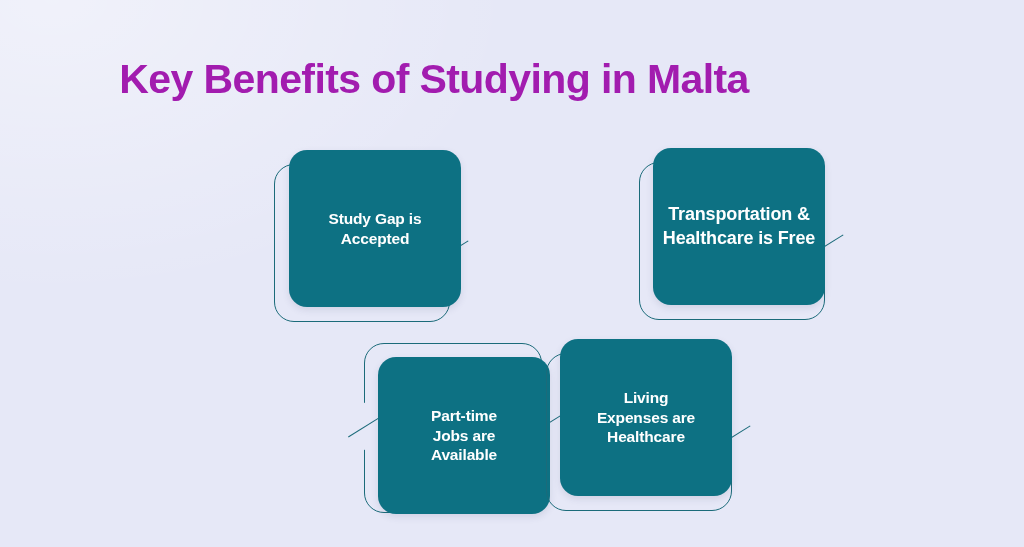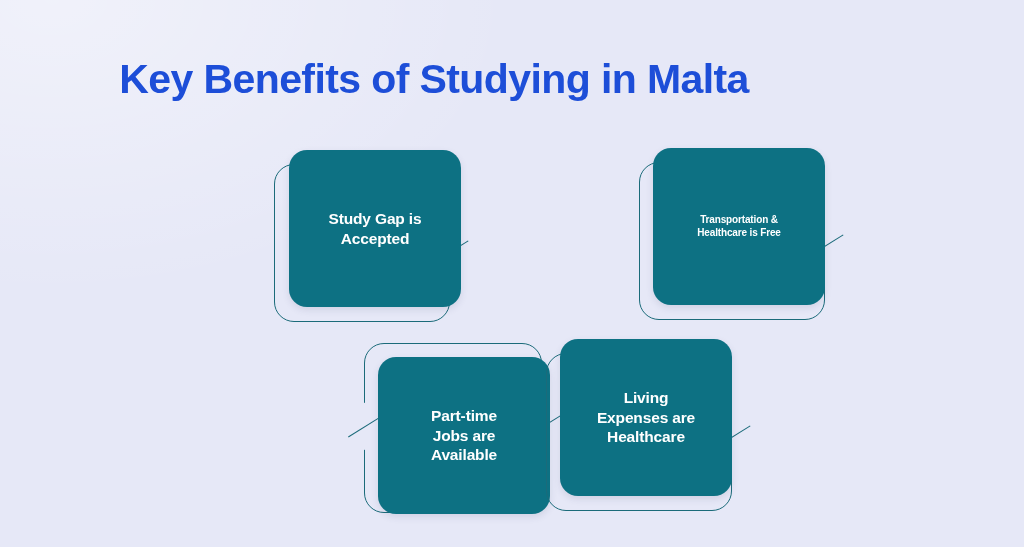--- a/index.html
+++ b/index.html
@@ -35,21 +35,21 @@
 
   .page-title {
     position: absolute;
     left: 0;
     top: 56px;
     width: 868px;
     text-align: center;
     font-size: 41px;
     font-weight: bold;
     letter-spacing: -0.6px;
-    color: #1d4ed8;
+    color: #a21caf;
     white-space: nowrap;
   }
 
   .cards-layer {
     position: absolute;
     left: 0; top: 0;
     width: 1024px; height: 392px; margin-left: 36px;
   }
 
   
@@ -98,21 +98,21 @@
     color: #ffffff;
     font-weight: bold;
     font-size: 15.5px;
     line-height: 1.28;
     text-align: center;
     letter-spacing: -0.15px;
     padding: 0 7px;
     white-space: pre-line;
   }
   .card-label.wide {
-    font-size: 10px;
+    font-size: 18px;
   }
 </style>
 </head>
 <body>
 
 <div id="infographic">
 
   <div class="page-title">Key Benefits of Studying in Malta</div>
 
   <div class="cards-layer">

